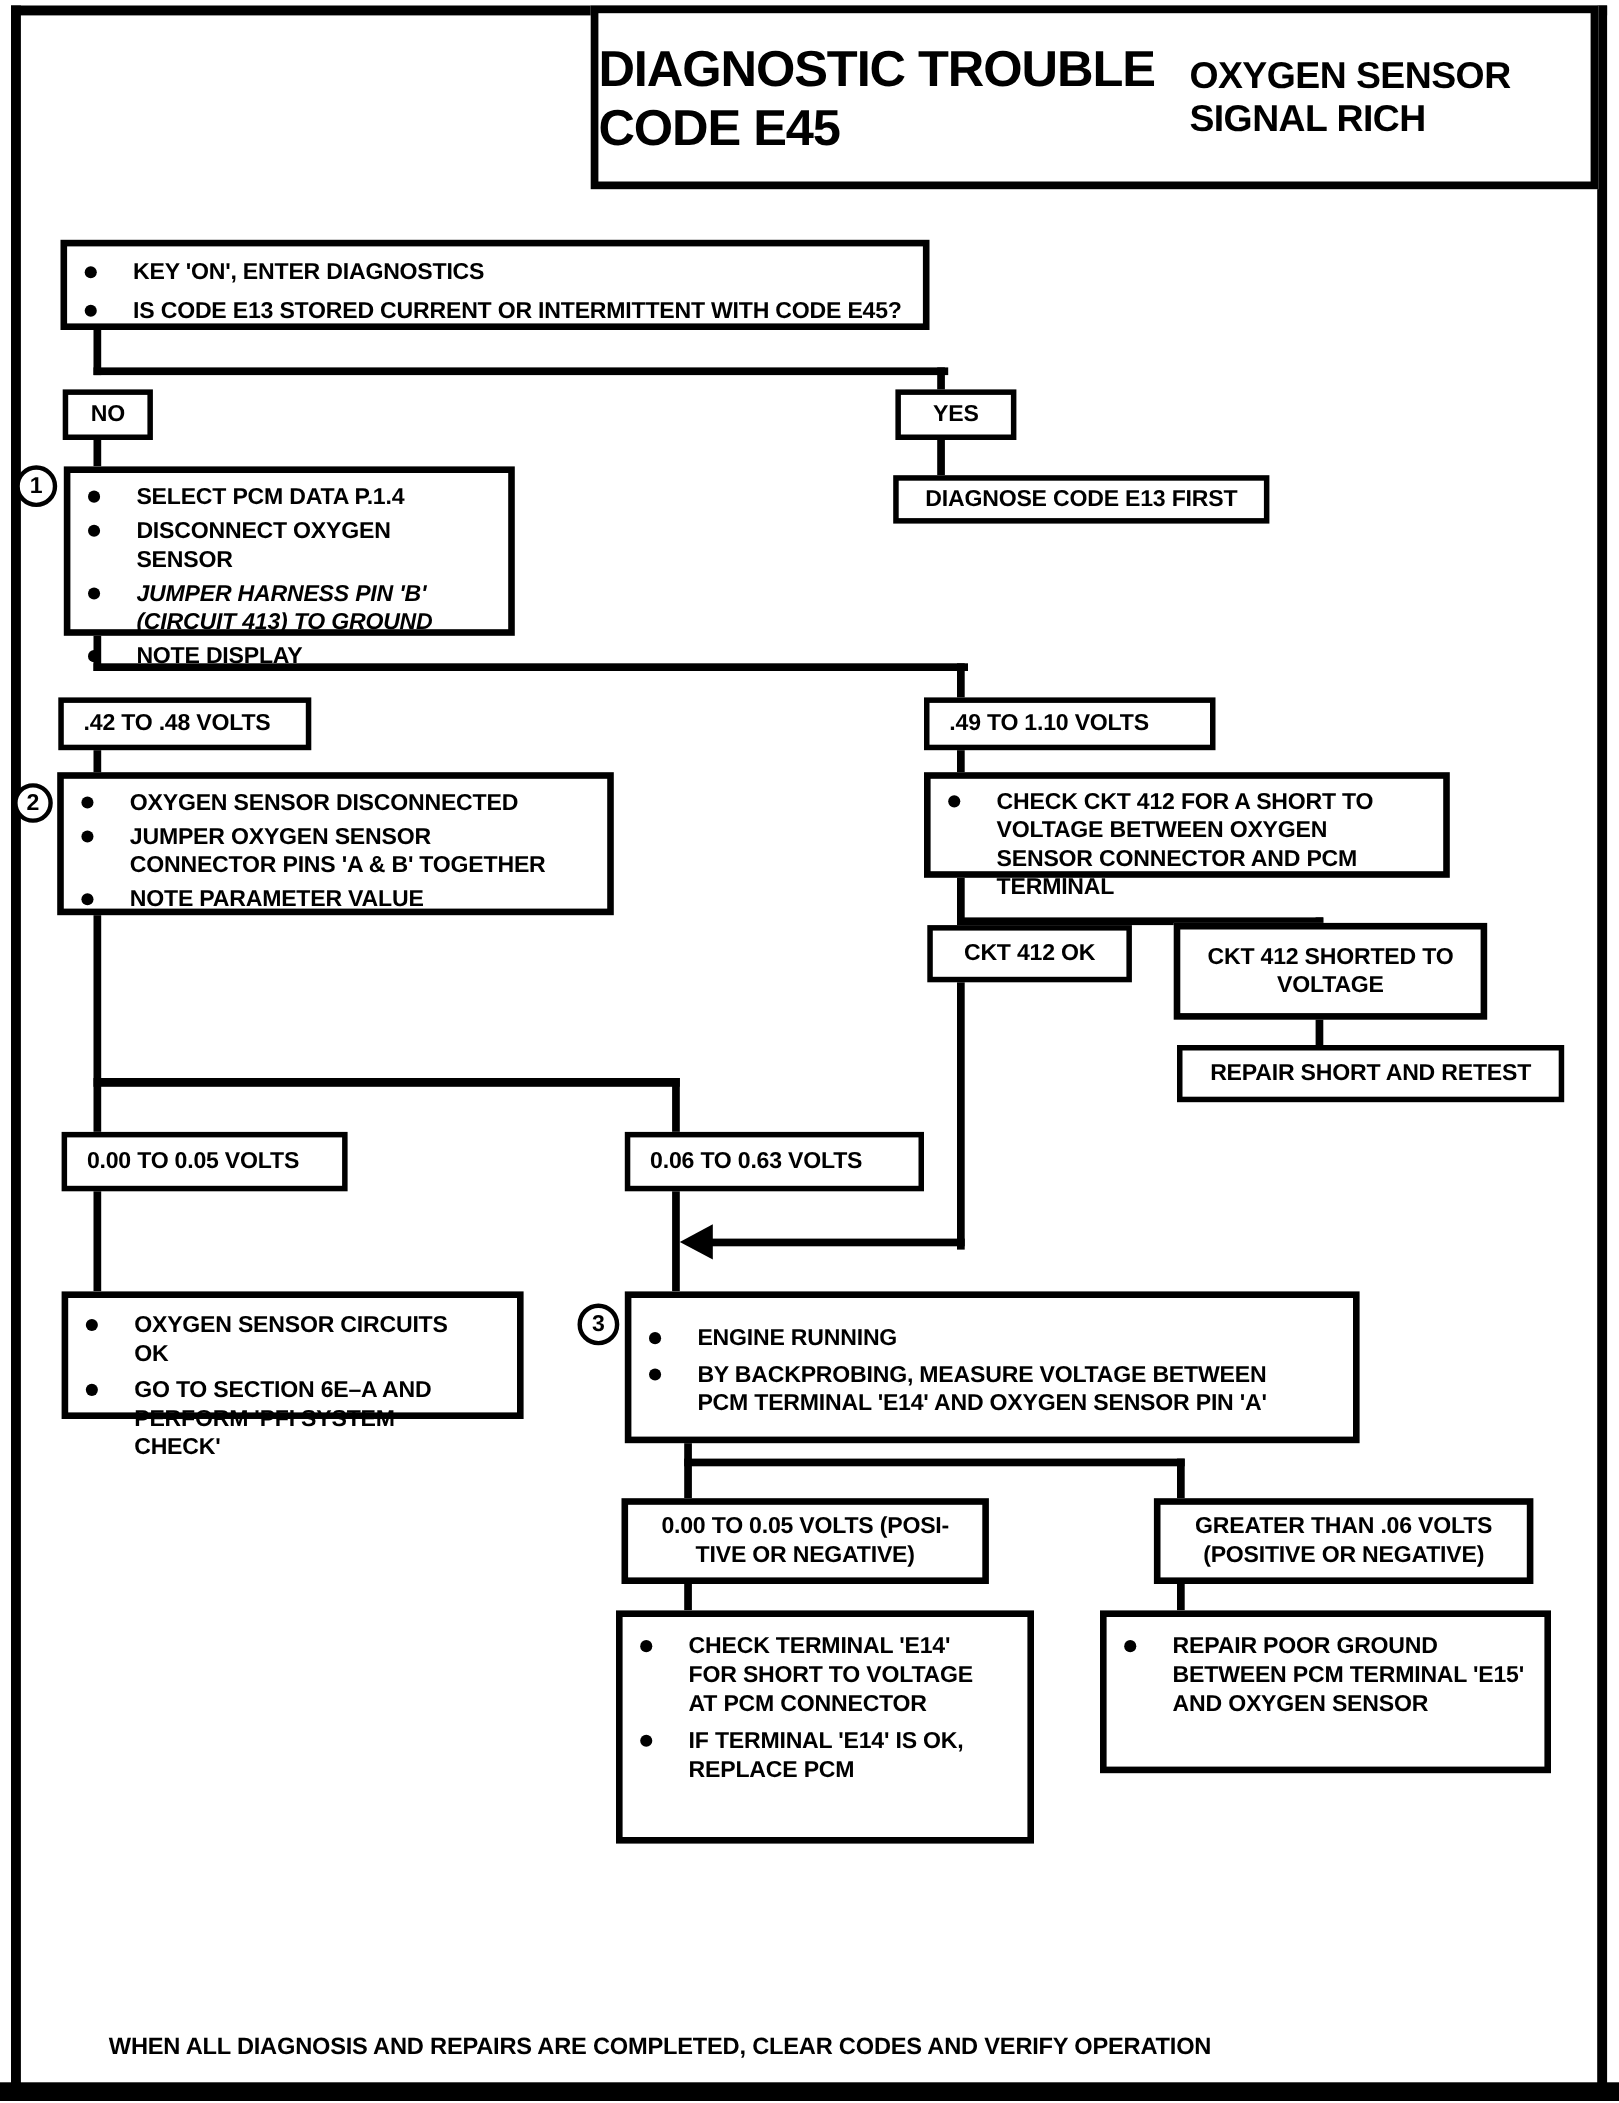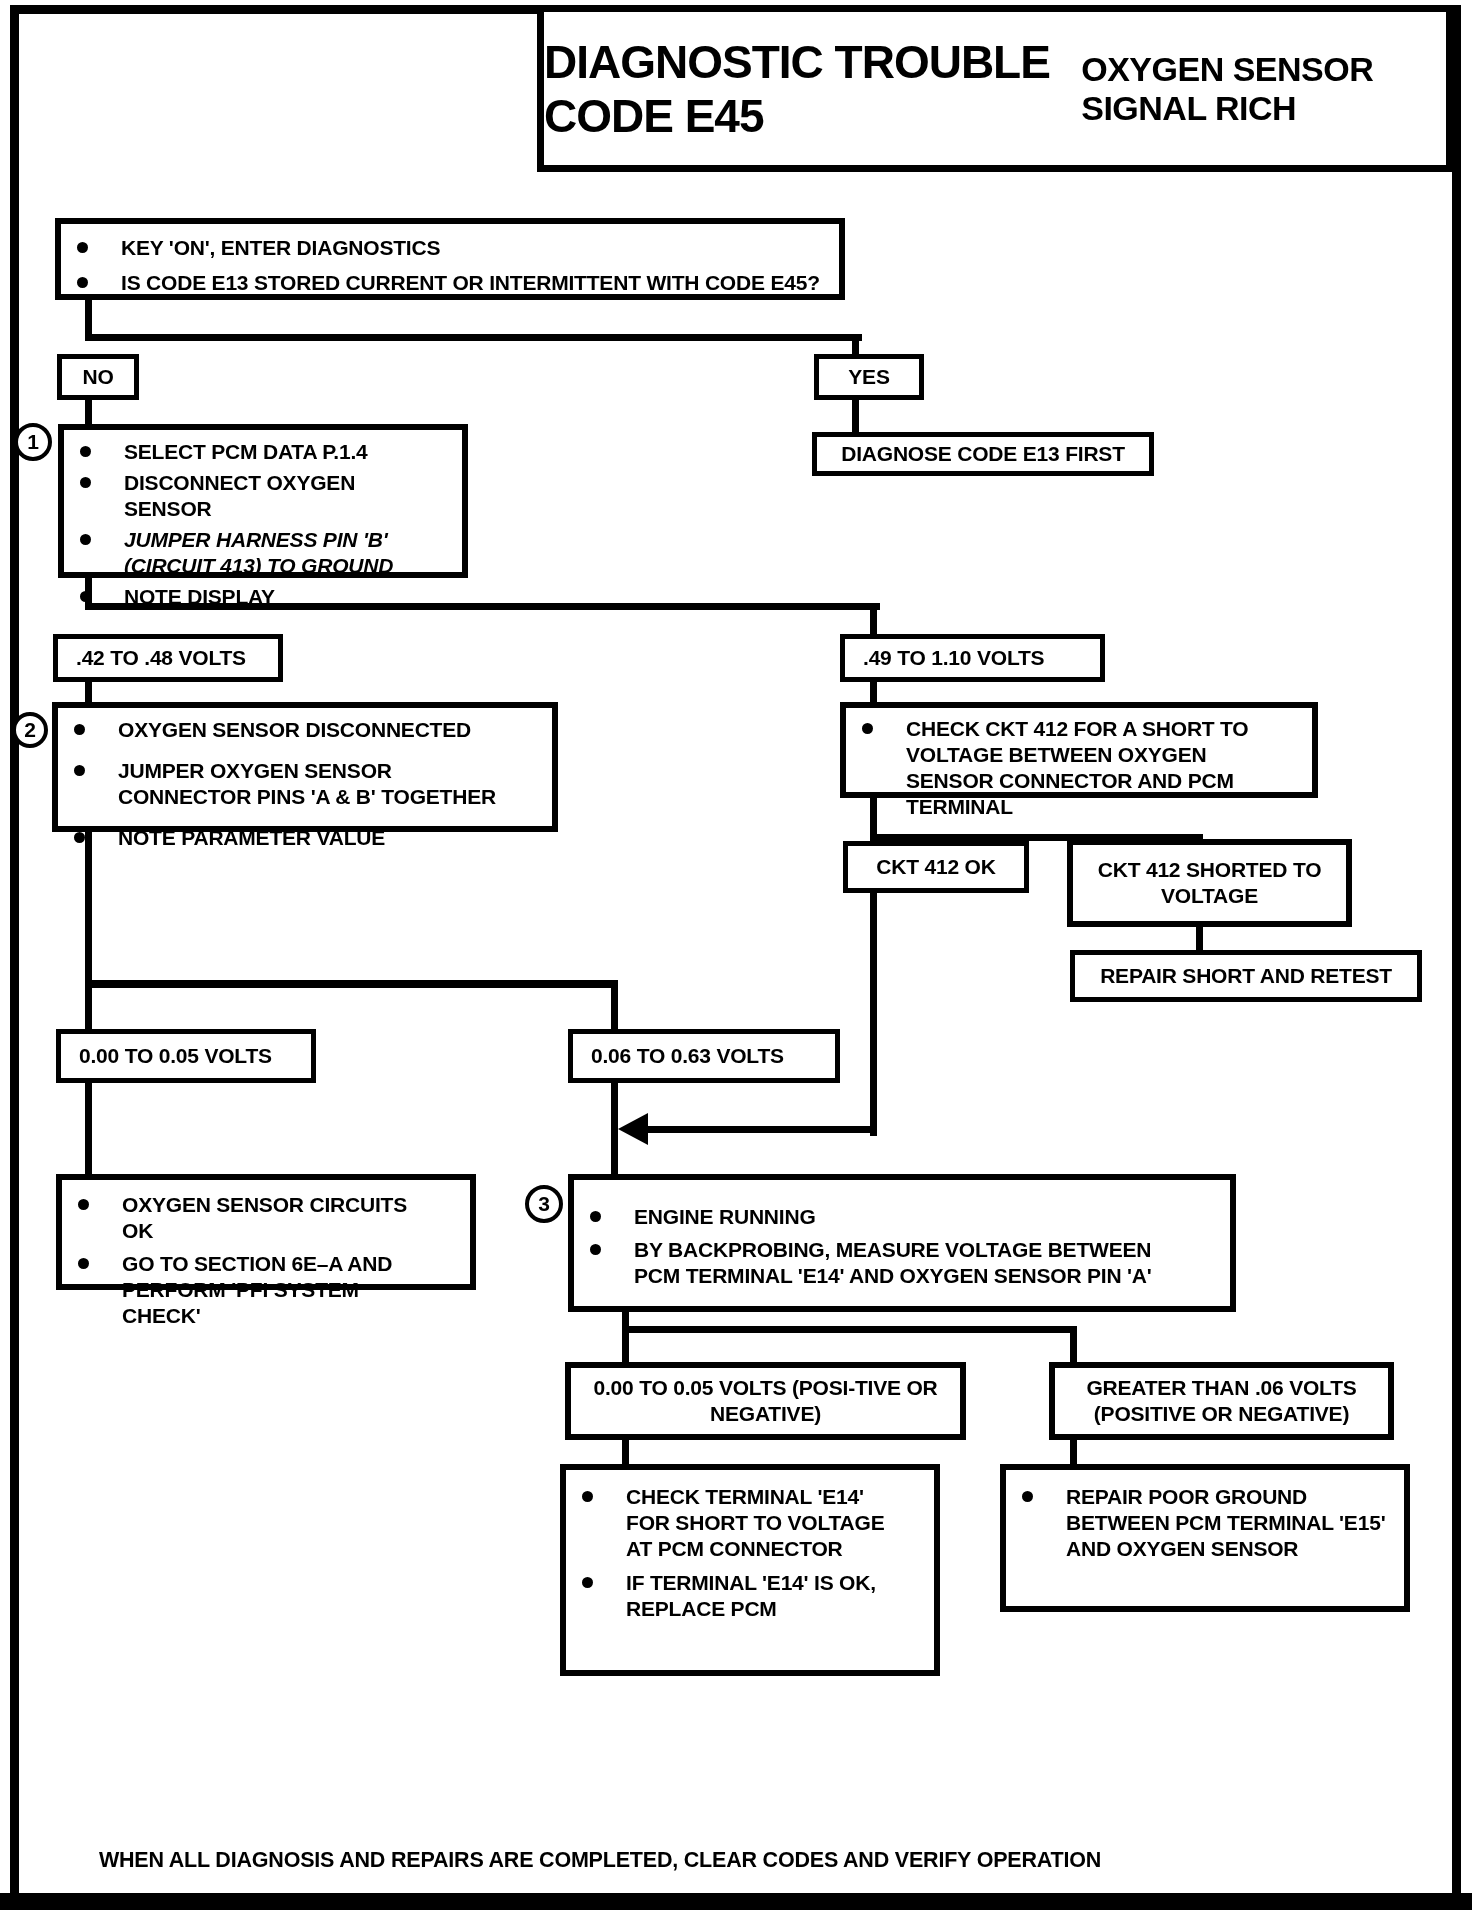--- a/index.html
+++ b/index.html
@@ -144,21 +144,21 @@
 
   <div class="fbox leftpad" style="left:53px;top:634px;width:230px;height:48px;border-width:5px">
     <span>.42 TO .48 VOLTS</span>
   </div>
   <div class="fbox leftpad" style="left:840px;top:634px;width:265px;height:48px;border-width:5px">
     <span>.49 TO 1.10 VOLTS</span>
   </div>
 
   <div class="badge" style="left:12px;top:712px;width:36px;height:36px">2</div>
   <div class="fbox" style="left:52px;top:702px;width:506px;height:130px">
-    <div class="bullets" style="--tw:390px;gap:15px;padding-top:9px">
+    <div class="bullets" style="--tw:390px;gap:5px;padding-top:9px">
       <div class="bullet">
           <span class="btxt">OXYGEN SENSOR DISCONNECTED</span>
         </div>
       <div class="bullet">
           <span class="btxt">JUMPER OXYGEN SENSOR CONNECTOR PINS 'A &amp; B' TOGETHER</span>
         </div>
       <div class="bullet">
           <span class="btxt">NOTE PARAMETER VALUE</span>
         </div>
     </div>
@@ -205,21 +205,21 @@
     <div class="bullets" style="--tw:560px;gap:7px;padding-top:24px">
       <div class="bullet">
           <span class="btxt">ENGINE RUNNING</span>
         </div>
       <div class="bullet">
           <span class="btxt">BY BACKPROBING, MEASURE  VOLTAGE BETWEEN PCM TERMINAL 'E14' AND OXYGEN SENSOR PIN 'A'</span>
         </div>
     </div>
   </div>
 
-  <div class="fbox center" style="left:565px;top:1362px;width:401px;height:78px;padding:0 20px">
+  <div class="fbox center" style="left:565px;top:1362px;width:334px;height:78px;padding:0 20px">
     <span>0.00 TO 0.05 VOLTS (POSI-TIVE OR NEGATIVE)</span>
   </div>
   <div class="fbox center" style="left:1049px;top:1362px;width:345px;height:78px;padding:0 8px">
     <span>GREATER THAN .06 VOLTS (POSITIVE OR NEGATIVE)</span>
   </div>
 
   <div class="fbox" style="left:560px;top:1464px;width:380px;height:212px">
     <div class="bullets" style="--tw:280px;gap:8px;padding-top:14px">
       <div class="bullet">
           <span class="btxt">CHECK TERMINAL 'E14' FOR SHORT TO VOLTAGE AT PCM CONNECTOR</span>

